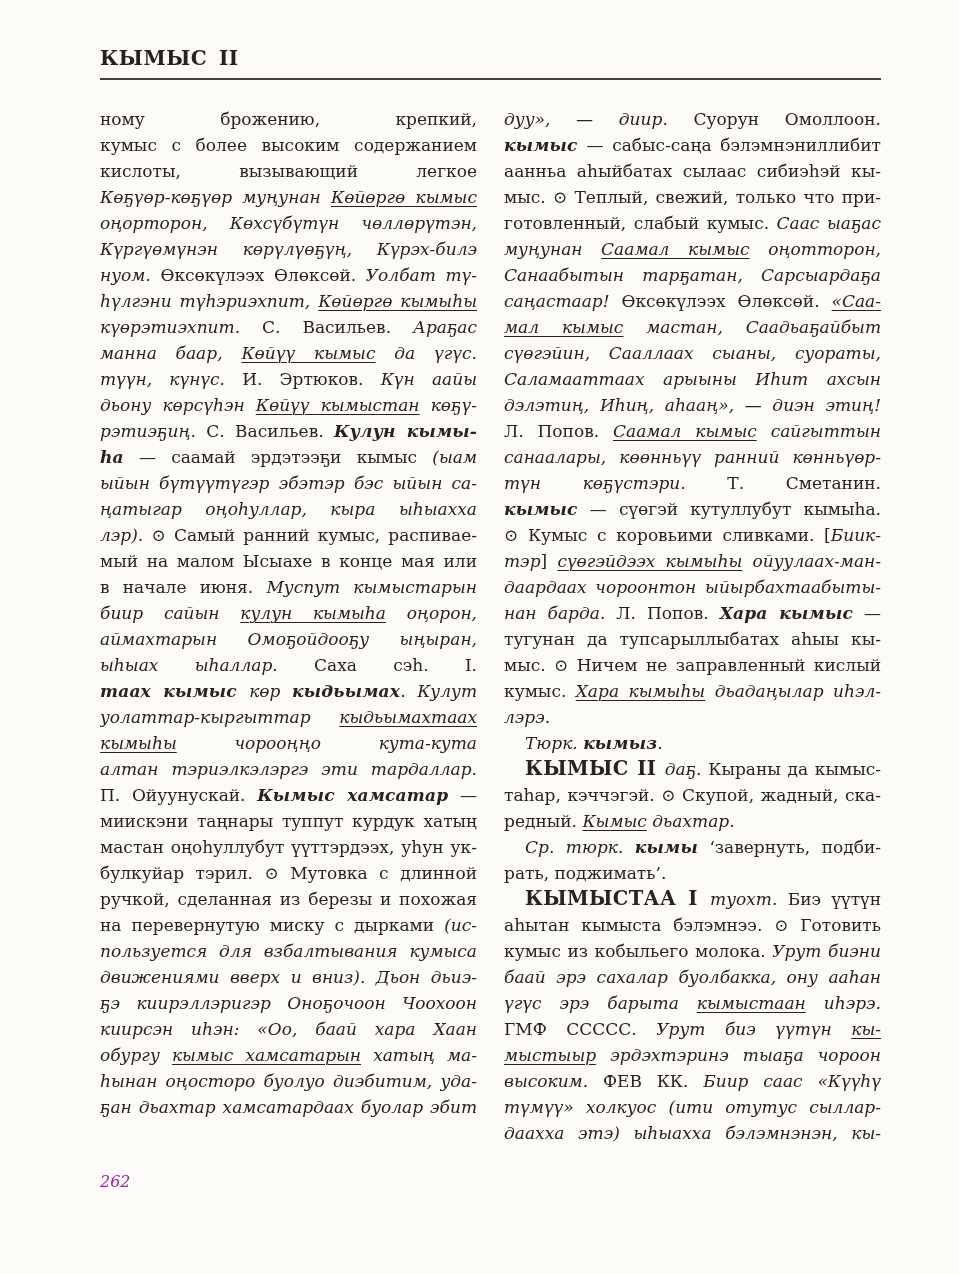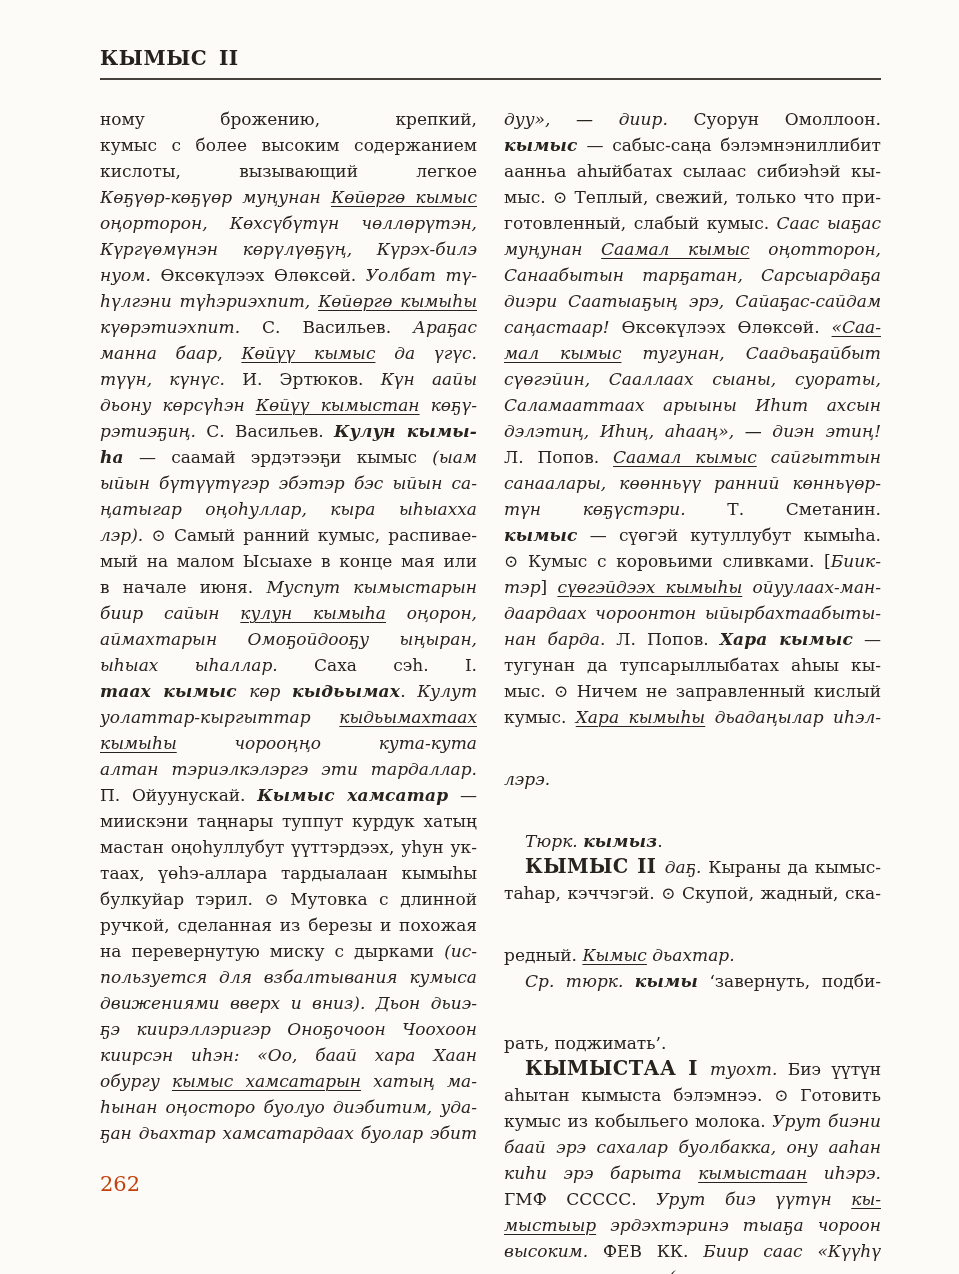--- a/index.html
+++ b/index.html
@@ -18,31 +18,31 @@
 
   .columns { position:absolute; left:100px; top:106px; width:781px; display:flex; gap:27px; }
   .col { width:377px; font-size:17px; }
 
   .line {
     line-height:26px; height:26px; overflow:hidden;
     text-align:justify; text-align-last:justify;
     white-space:nowrap;
   }
   .line { white-space:normal; } 
-  .line.last { text-align-last:left;margin-top:36px; }
+  .line.last { text-align-last:left; }
   .line.ind  { padding-left:21px; }
 
   .rn { font-style:normal; }
   .it { font-style:italic; }
   .bd { font-weight:bold; letter-spacing:0.2px;font-style:italic; }
   .ul { text-decoration:underline; text-underline-offset:3px; text-decoration-thickness:1px; }
   .hw { font-weight:bold; font-size:19.5px; letter-spacing:0.4px; }
 
   .page-footer { position:absolute; left:100px; top:1172px; }
-  .page-number { font-size:21px; color:#c2410c; }
+  .page-number { font-size:16px; color:#a21caf;font-style:italic; }
 </style>
 </head>
 <body>
 
 <div class="page-header">
   <div class="page-title">КЫМЫС  II</div>
   <div class="head-rule"></div>
 </div>
 
 <div class="columns">
@@ -70,21 +70,20 @@
         <div class="line"><span class="it">биир сайын </span><span class="it ul">кулун кымыһа</span><span class="it"> оңорон,</span></div>
         <div class="line"><span class="it">аймахтарын Омоҕойдооҕу ыңыран,</span></div>
         <div class="line"><span class="it">ыһыах ыһаллар. </span><span class="rn">Саха сэһ. I. </span><span class="bd">Кыдьымах-</span></div>
         <div class="line"><span class="bd">таах кымыс </span><span class="it">көр </span><span class="bd">кыдьымах</span><span class="rn">. </span><span class="it">Кулут</span></div>
         <div class="line"><span class="it">уолаттар-кыргыттар </span><span class="it ul">кыдьымахтаах</span></div>
         <div class="line"><span class="it ul">кымыһы</span><span class="it"> чорооңңо кута-кута аҕалаллар,</span></div>
         <div class="line"><span class="it">алтан тэриэлкэлэргэ эти тардаллар.</span></div>
         <div class="line"><span class="rn">П. Ойуунускай. </span><span class="bd">Кымыс хамсатар</span><span class="rn"> —</span></div>
         <div class="line"><span class="rn">миискэни таңнары туппут курдук хатың</span></div>
         <div class="line"><span class="rn">мастан оңоһуллубут үүттэрдээх, уһун ук-</span></div>
-        <div class="line"><span class="rn">таах, үөһэ-аллара тардыалаан кымыһы</span></div>
         <div class="line"><span class="rn">булкуйар тэрил. ⊙ Мутовка с длинной</span></div>
         <div class="line"><span class="rn">ручкой, сделанная из березы и похожая</span></div>
         <div class="line"><span class="rn">на перевернутую миску с дырками </span><span class="it">(ис-</span></div>
         <div class="line"><span class="it">пользуется для взбалтывания кумыса</span></div>
         <div class="line"><span class="it">движениями вверх и вниз). Дьон дьиэ-</span></div>
         <div class="line"><span class="it">ҕэ киирэллэригэр Оноҕочоон Чоохоон</span></div>
         <div class="line"><span class="it">киирсэн иһэн: «Оо, баай хара Хаан</span></div>
         <div class="line"><span class="it">обургу </span><span class="it ul">кымыс хамсатарын</span><span class="it"> хатың ма-</span></div>
         <div class="line"><span class="it">һынан оңосторо буолуо диэбитим, уда-</span></div>
         <div class="line"><span class="it">ҕан дьахтар хамсатардаах буолар эбит</span></div>
@@ -92,23 +91,22 @@
     </div>
   <div class="col">
       <div class="para">
         <div class="line"><span class="it">дуу», — диир. </span><span class="rn">Суорун Омоллоон. </span><span class="bd">Саамал</span></div>
         <div class="line"><span class="bd">кымыс</span><span class="rn"> — сабыс-саңа бэлэмнэниллибит</span></div>
         <div class="line"><span class="rn">аанньа аһыйбатах сылаас сибиэһэй кы-</span></div>
         <div class="line"><span class="rn">мыс. ⊙ Теплый, свежий, только что при-</span></div>
         <div class="line"><span class="rn">готовленный, слабый кумыс. </span><span class="it">Саас ыаҕас</span></div>
         <div class="line"><span class="it">муңунан </span><span class="it ul">Саамал кымыс</span><span class="it"> оңотторон,</span></div>
         <div class="line"><span class="it">Санаабытын тарҕатан, Сарсыардаҕа</span></div>
-        <div class="line"><span class="it">диэри Саатыаҕың эрэ, Сайаҕас-сайдам</span></div>
         <div class="line"><span class="it">саңастаар! </span><span class="rn">Өксөкүлээх Өлөксөй. </span><span class="it ul">«Саа-</span></div>
-        <div class="line"><span class="it ul">мал кымыс</span><span class="it"> тугунан, Саадьаҕайбыт</span></div>
+        <div class="line"><span class="it ul">мал кымыс</span><span class="it"> мастан, Саадьаҕайбыт</span></div>
         <div class="line"><span class="it">сүөгэйин, Сааллаах сыаны, суораты,</span></div>
         <div class="line"><span class="it">Саламааттаах арыыны Иһит ахсын</span></div>
         <div class="line"><span class="it">дэлэтиң, Иһиң, аһааң», — диэн этиң!</span></div>
         <div class="line"><span class="rn">Л. Попов. </span><span class="it ul">Саамал кымыс</span><span class="it"> сайгыттын</span></div>
         <div class="line"><span class="it">санаалары, көөнньүү ранний көнньүөр-</span></div>
         <div class="line"><span class="it">түн көҕүстэри. </span><span class="rn">Т. Сметанин. </span></div>
         <div class="line"><span class="bd">кымыс</span><span class="rn"> — сүөгэй кутуллубут кымыһа.</span></div>
         <div class="line"><span class="rn">⊙ Кумыс с коровьими сливками. [</span><span class="it">Биик-</span></div>
         <div class="line"><span class="it">тэр</span><span class="rn">] </span><span class="it ul">сүөгэйдээх кымыһы</span><span class="it"> ойуулаах-ман-</span></div>
         <div class="line"><span class="it">даардаах чороонтон ыйырбахтаабыты-</span></div>
@@ -128,21 +126,21 @@
       </div>
       <div class="para">
         <div class="line ind"><span class="it">Ср. тюрк. </span><span class="bd">кымы</span><span class="rn"> ‘завернуть, подби-</span></div>
         <div class="line last"><span class="rn">рать, поджимать’.</span></div>
       </div>
       <div class="para">
         <div class="line ind"><span class="hw">КЫМЫСТАА I </span><span class="it">туохт. </span><span class="rn">Биэ үүтүн</span></div>
         <div class="line"><span class="rn">аһытан кымыста бэлэмнээ. ⊙ Готовить</span></div>
         <div class="line"><span class="rn">кумыс из кобыльего молока. </span><span class="it">Урут биэни</span></div>
         <div class="line"><span class="it">баай эрэ сахалар буолбакка, ону ааһан</span></div>
-        <div class="line"><span class="it">киһи эрэ барыта </span><span class="it ul">кымыстаан</span><span class="it"> иһэрэ.</span></div>
+        <div class="line"><span class="it">үгүс эрэ барыта </span><span class="it ul">кымыстаан</span><span class="it"> иһэрэ.</span></div>
         <div class="line"><span class="rn">ГМФ ССССС. </span><span class="it">Урут биэ үүтүн </span><span class="it ul">кы-</span></div>
         <div class="line"><span class="it ul">мыстыыр</span><span class="it"> эрдэхтэринэ тыаҕа чороон</span></div>
         <div class="line"><span class="it">высоким. </span><span class="rn">ФЕВ КК. </span><span class="it">Биир саас «Күүһү</span></div>
         <div class="line"><span class="it">түмүү» холкуос (ити отутус сыллар-</span></div>
         <div class="line"><span class="it">даахха этэ) ыһыахха бэлэмнэнэн, кы-</span></div>
       </div>
     </div>
 </div>
 
 <div class="page-footer">

